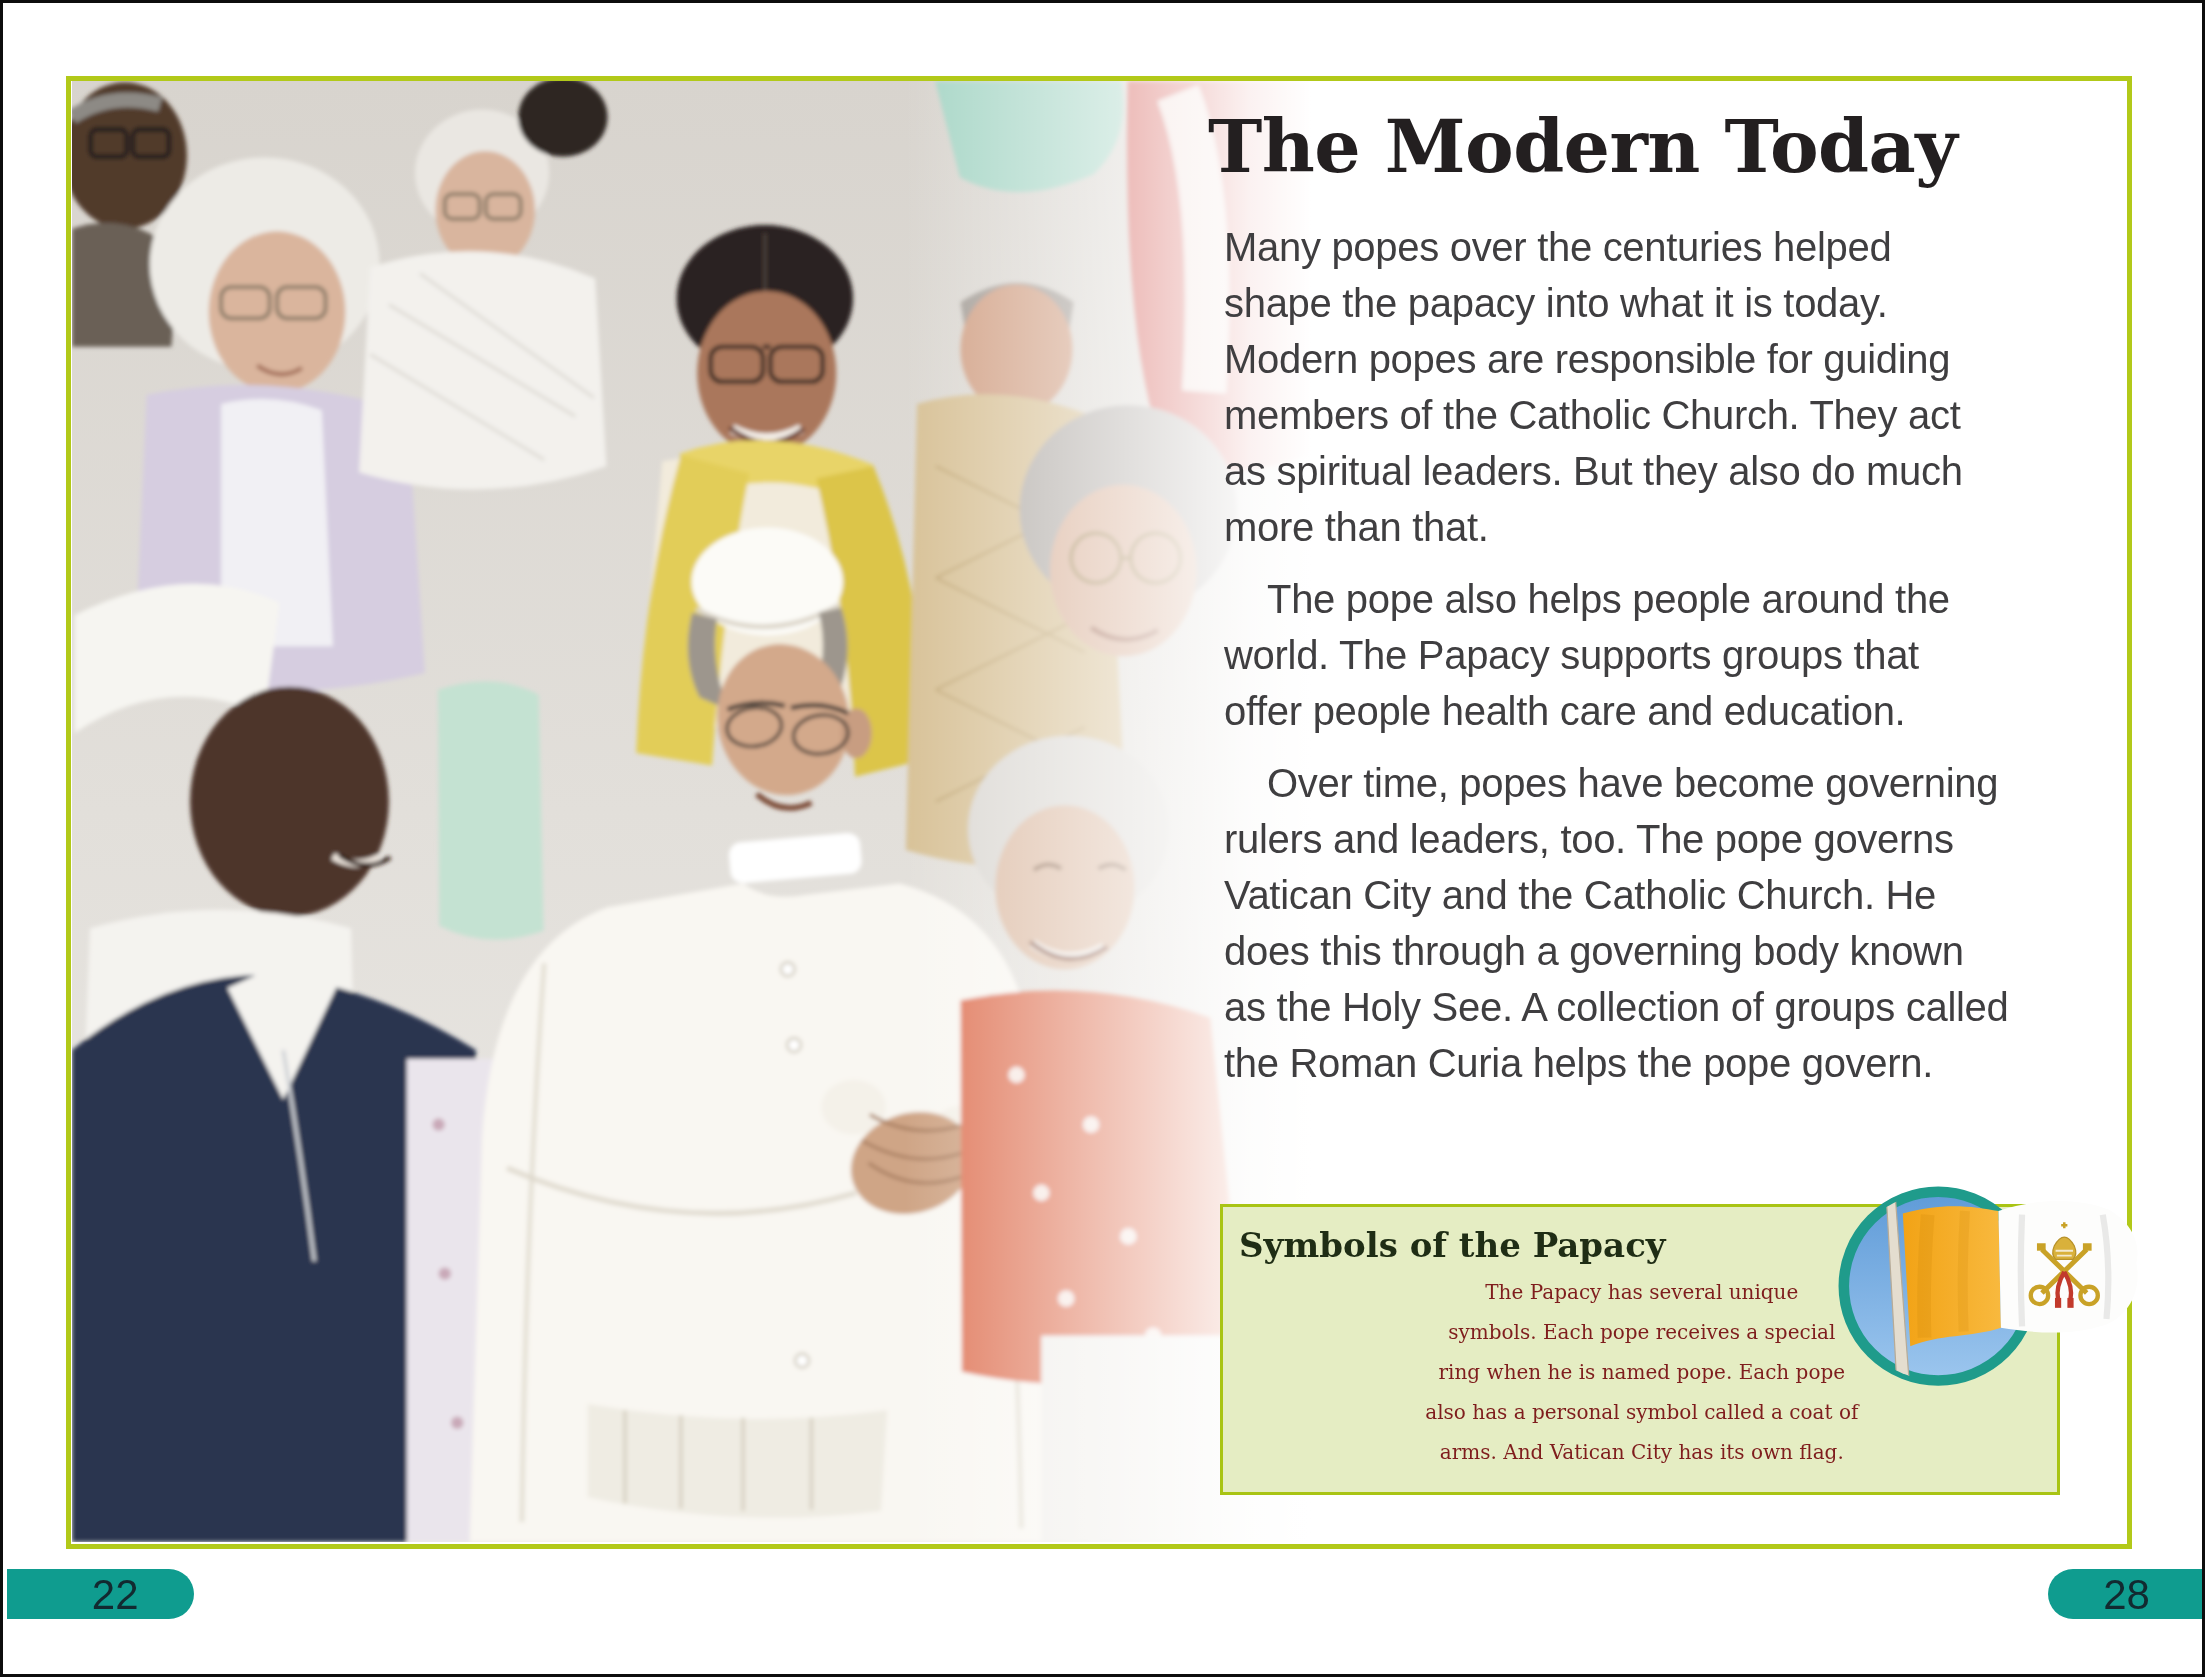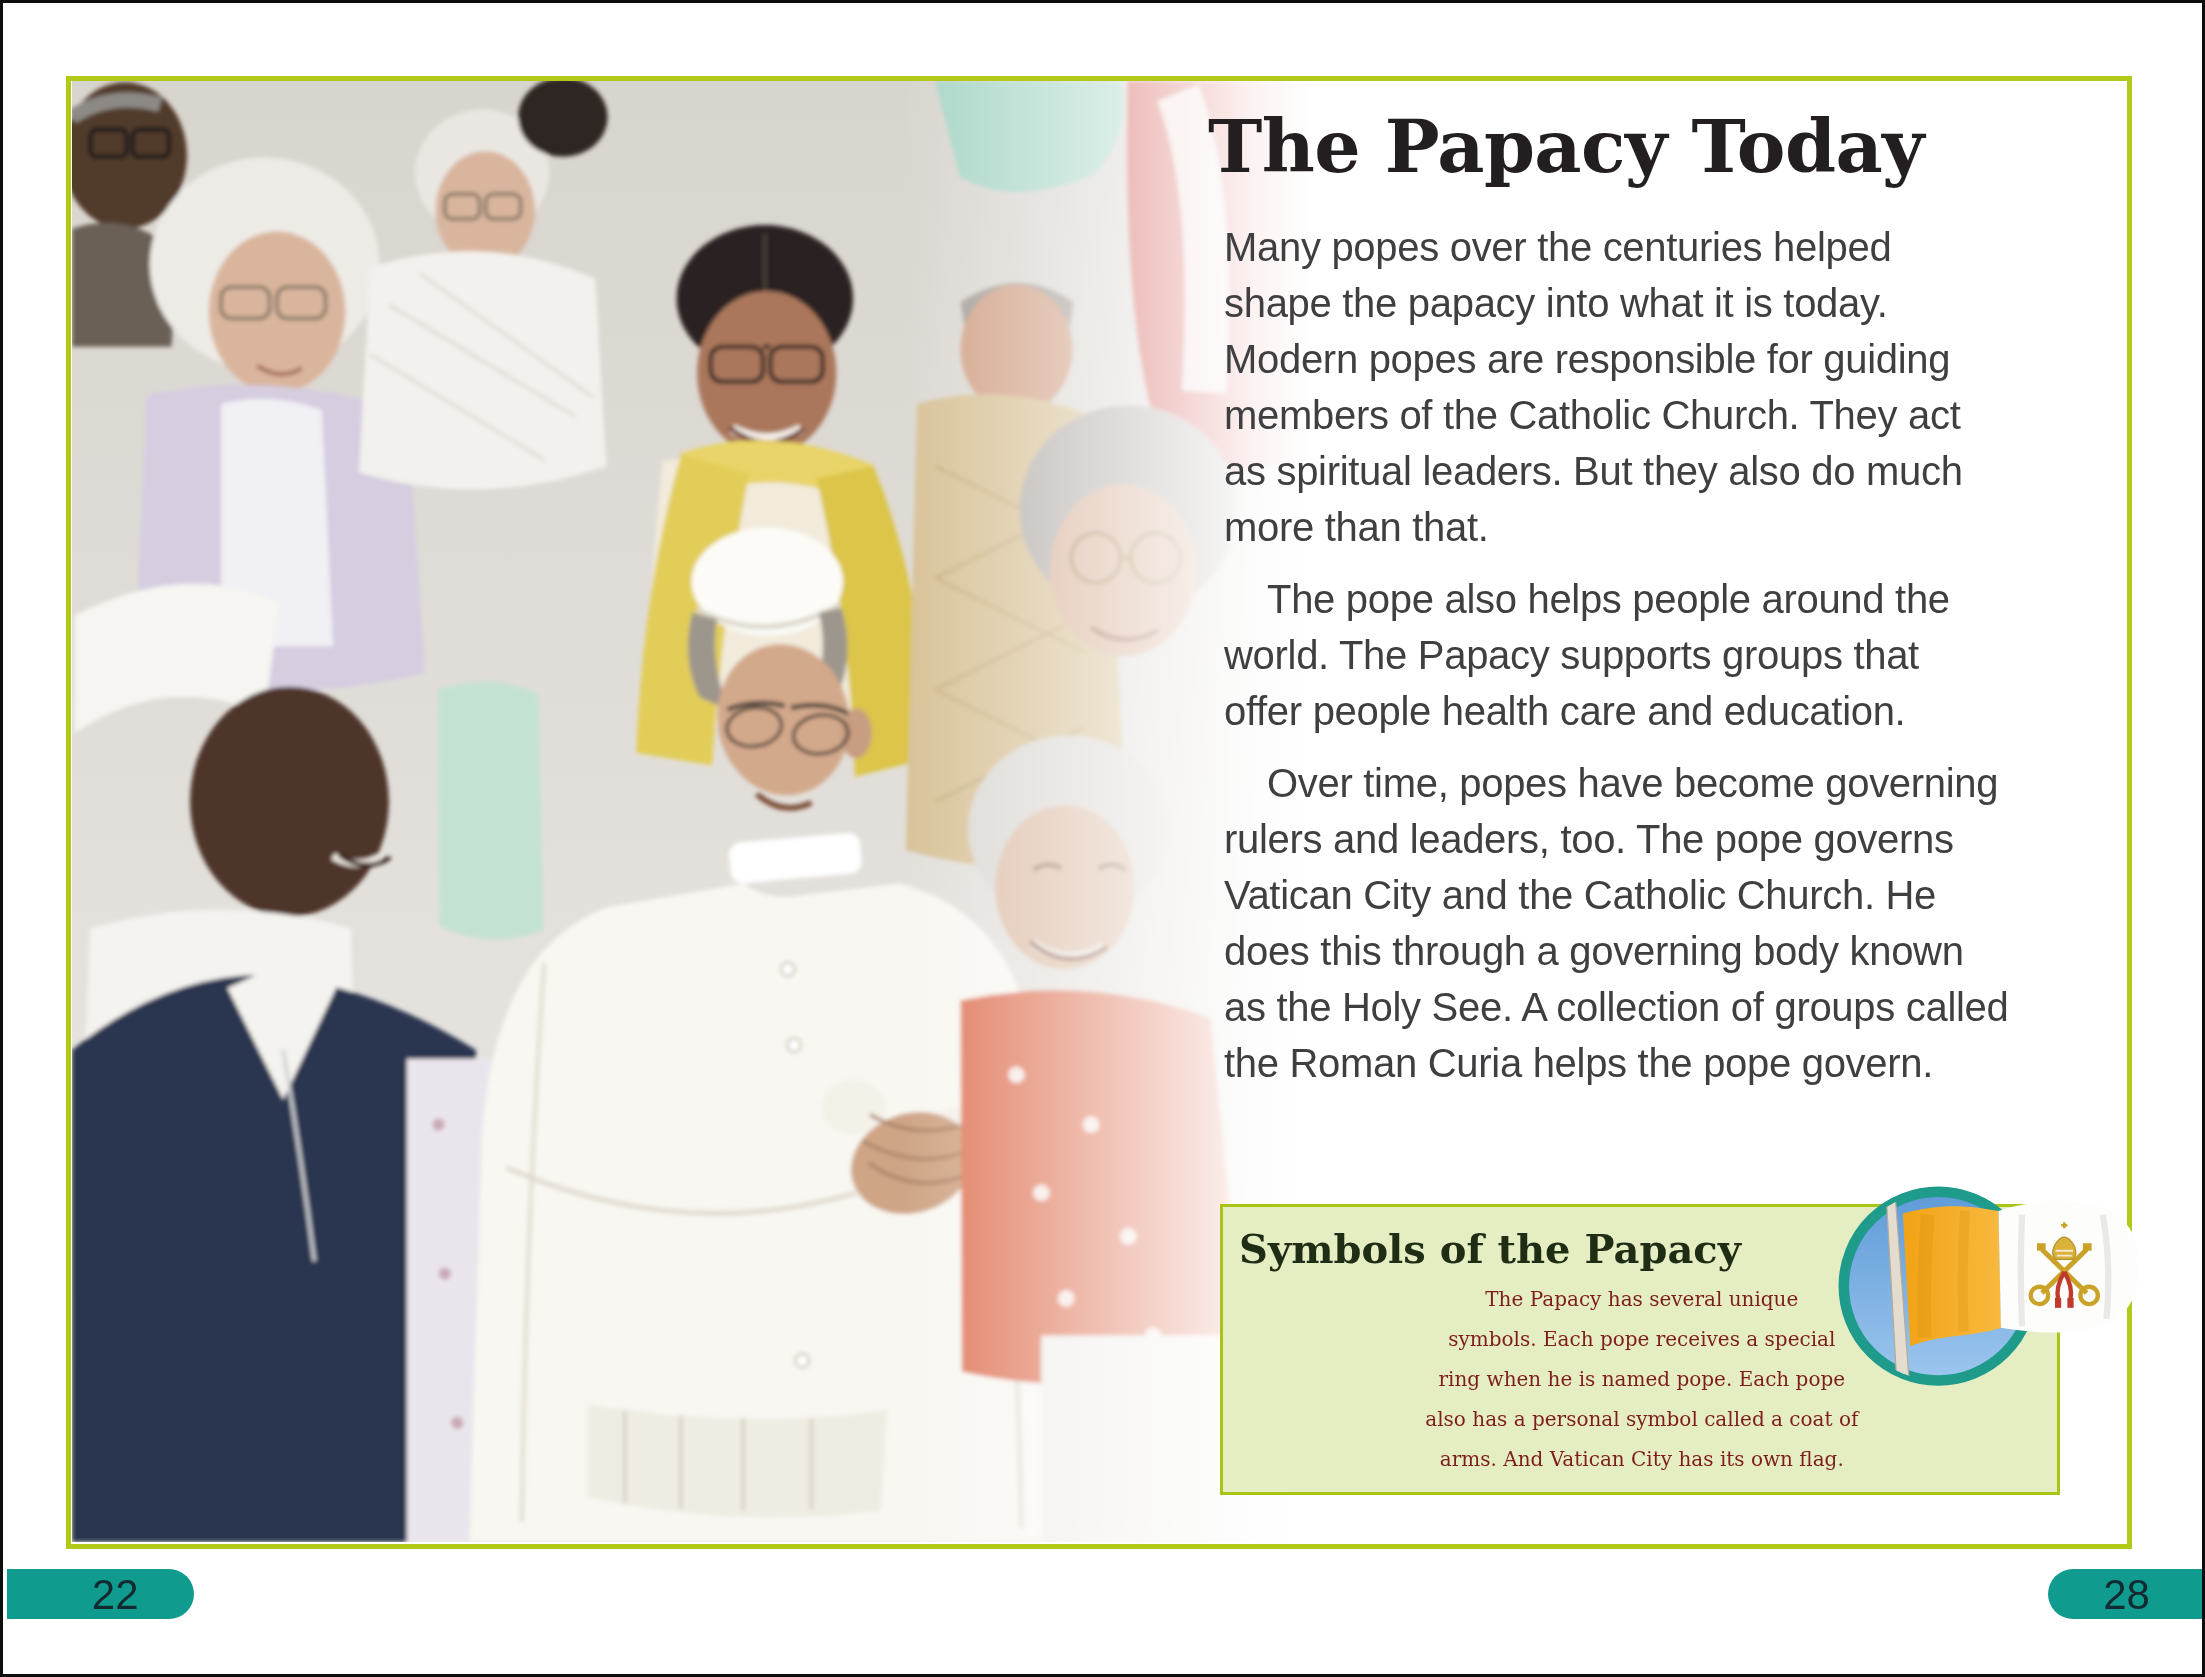--- a/index.html
+++ b/index.html
@@ -21,21 +21,21 @@
   .article p{
     font-size:40px;line-height:56px;margin:16px;letter-spacing:-0.3px;
     white-space:pre-line;
   }
   .article p.indent{text-indent:43px;}
   .sidebar{
     position:absolute;left:1217px;top:1201px;width:840px;height:291px;box-sizing:border-box;
     background:#e5edc3;border:3.1px solid #a9c414;padding:18.6px 12.4px 0 16px;z-index:3;
     font-family:"DejaVu Serif","Liberation Serif",serif;
   }
-  .sidebar h2{margin:0 0 7.5px 0;font-size:40px;line-height:1.15;color:#1f2d15;font-weight:bold;}
+  .sidebar h2{margin:0 0 7.5px 0;font-size:34px;line-height:1.15;color:#1f2d15;font-weight:bold;}
   .sidebar p{margin:0;font-size:20px;line-height:40px;color:#7f1d1d;white-space:pre-line;text-align:center;}
   .flag-svg{position:absolute;left:1814px;top:1162px;width:348px;height:236px;z-index:5;}
   .tab{
     position:absolute;top:1566px;width:157px;height:50px;background:#0f9c8f;
     color:#122a30;font-size:42px;display:flex;align-items:flex-end;justify-content:center;z-index:6;
   }
   .tab-left{left:3.7px;border-radius:0 33px 33px 0;padding-left:30px;}
   .tab-right{left:2045px;border-radius:33px 0 0 33px;padding-right:30px;}
 </style>
 </head>
@@ -192,21 +192,21 @@
           <circle cx="1740" cy="2020" r="13" fill="#f6e8e2"></circle>
       </g>
       <path d="M1560,2020 h434 v332 h-434 z" fill="#f1efeb"></path>
     </g>
     <rect x="1340" width="654" height="2352" fill="url(#fadeR)"></rect>
   </svg>
 
   <div class="frame-border"></div>
 
   <div class="article">
-    <h1>The Papacy Today</h1>
+    <h1>The Modern Today</h1>
     <p>Many popes over the centuries helped
 shape the papacy into what it is today.
 Modern popes are responsible for guiding
 members of the Catholic Church. They act
 as spiritual leaders. But they also do much
 more than that.</p>
     <p class="indent">The pope also helps people around the
 world. The Papacy supports groups that
 offer people health care and education.</p>
     <p class="indent">Over time, popes have become governing

